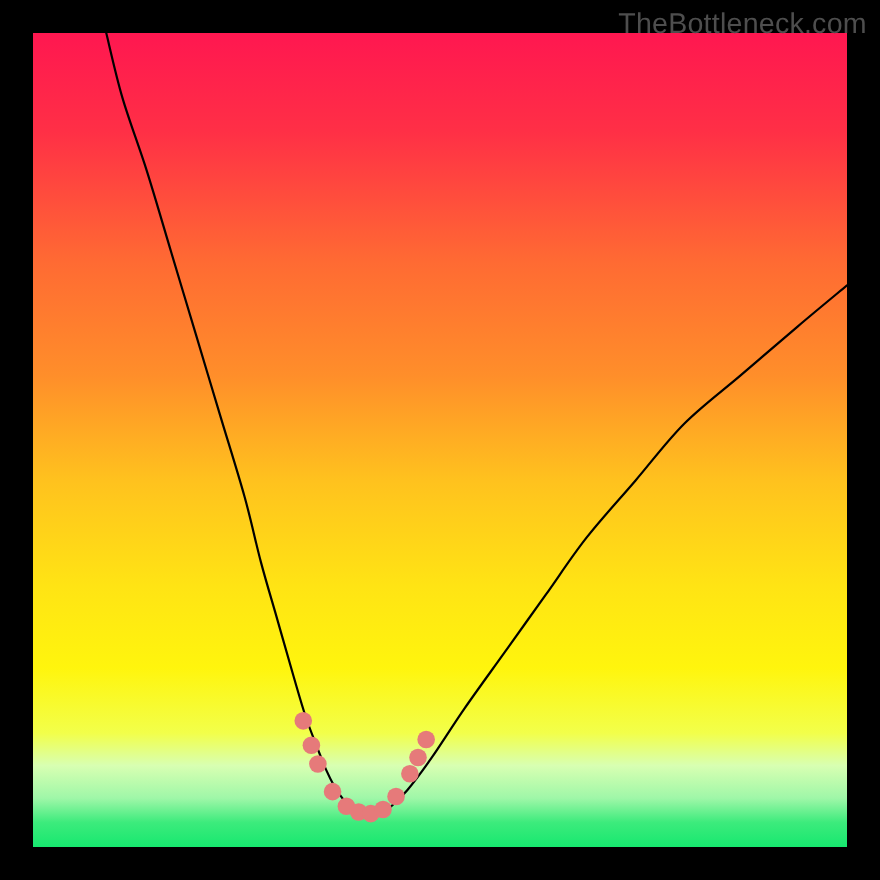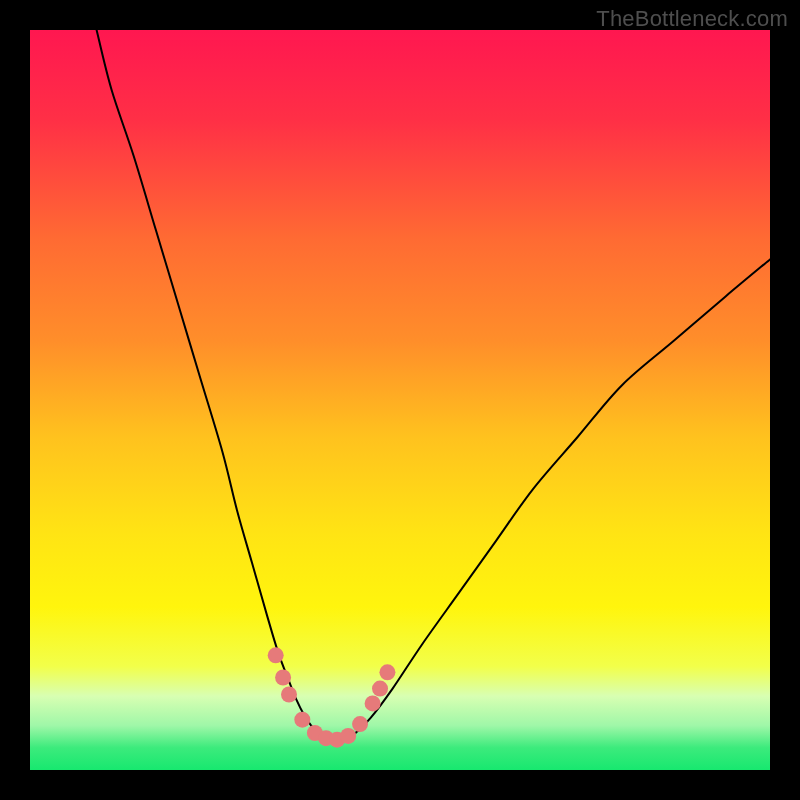--- a/index.html
+++ b/index.html
@@ -37,21 +37,21 @@
     left: 0;
     top: 0;
     width: 100%;
     height: 100%;
   }
   .watermark {
     position: absolute;
     top: 6px;
     right: 12px;
     color: #4e4e4e;
-    font-size: 22px;
+    font-size: 26px;
     font-weight: 500;
     letter-spacing: 0.2px;
     user-select: none;
   }
 </style>
 </head>
 <body>
 
 <div class="frame">
 

